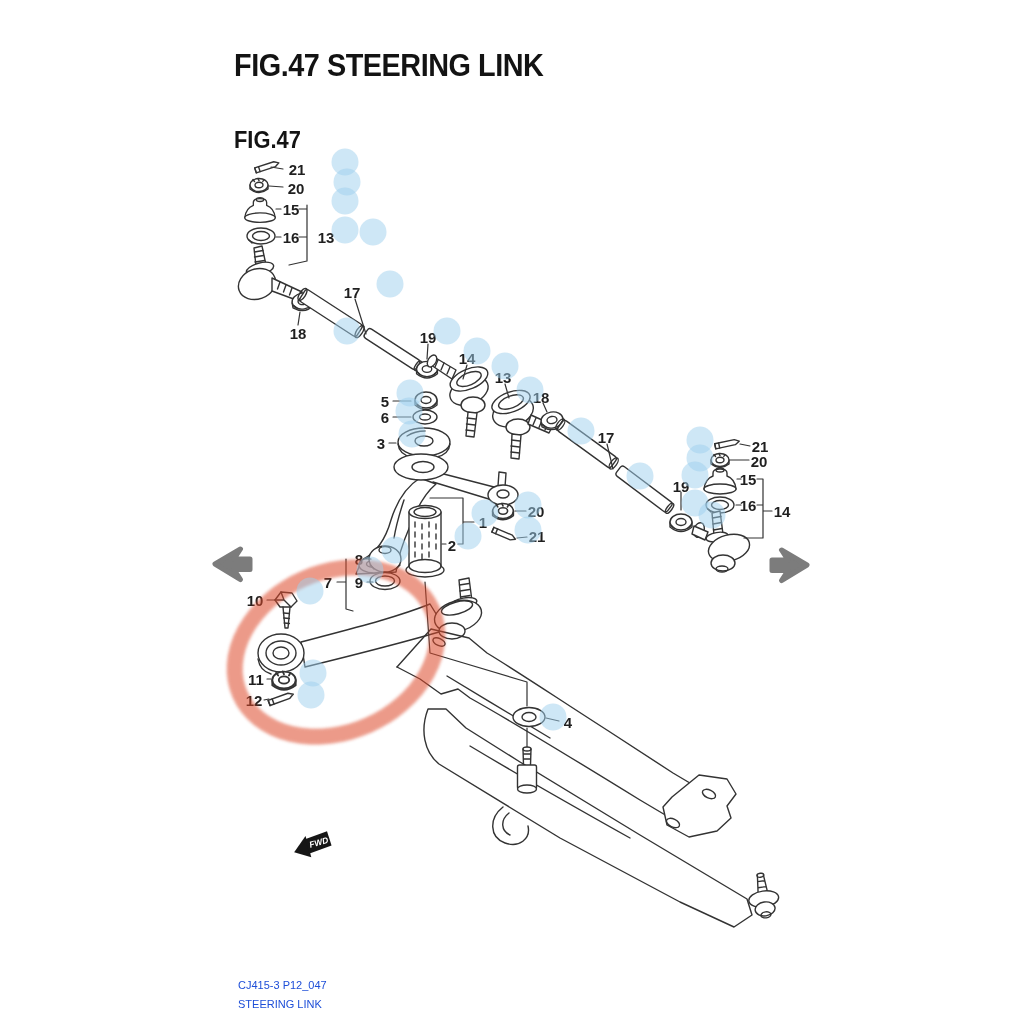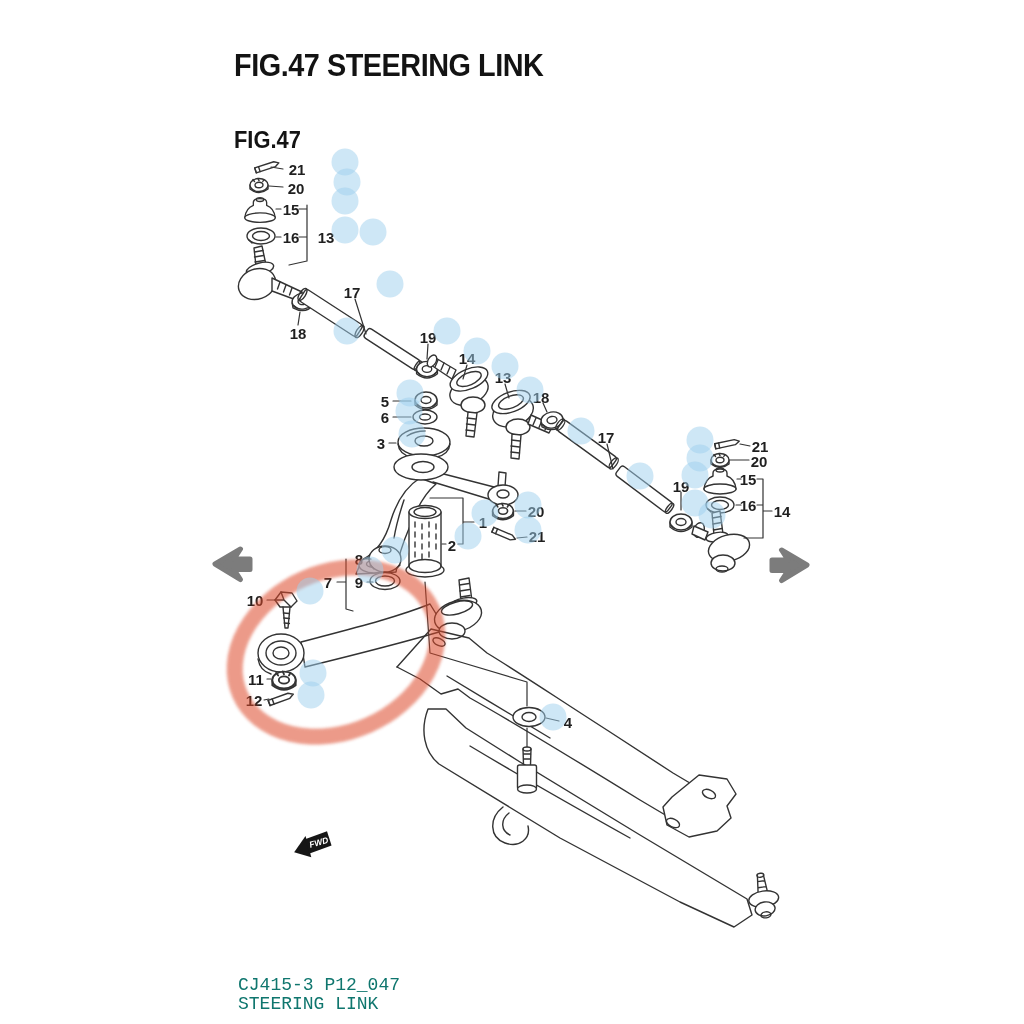--- a/index.html
+++ b/index.html
@@ -1,21 +1,21 @@
 <!DOCTYPE html>
 <html><head>
 <meta charset="utf-8">
 <style>
   html,body{margin:0;padding:0;background:#fff;width:1024px;height:1024px;overflow:hidden;}
   .page{position:relative;width:1024px;height:1024px;background:#fff;font-family:"Liberation Sans",sans-serif;margin-top:8px;}
   .title{position:absolute;left:234px;top:40px;font-size:31px;font-weight:700;color:#131313;
          letter-spacing:-0.5px;transform:scaleX(.93);transform-origin:left;white-space:nowrap;}
   .figlabel{position:absolute;left:234px;top:119px;font-size:23px;font-weight:700;color:#131313;
          transform:scaleX(.95);transform-origin:left;}
-  .footer{position:absolute;left:238px;top:968px;font-size:18px;color:#0f766e;line-height:19px;font-family:Liberation Mono, monospace;}
+  .footer{position:absolute;left:238px;top:968px;font-size:11px;color:#1d4ed8;line-height:19px;}
   svg.diagram{position:absolute;left:0;top:0;
       stroke:#333;stroke-width:1.4;fill:none;stroke-linecap:round;stroke-linejoin:round;}
   .pn{fill:#1f1f1f;stroke:none;font:600 15px "Liberation Sans",sans-serif;text-anchor:middle;}
   .fwdtext{fill:#fff;stroke:none;font:italic 700 8.5px "Liberation Sans",sans-serif;text-anchor:middle;}
   .leader{stroke:#333;stroke-width:1.2;}
   .navarrow{stroke:#7c7c7c;stroke-width:5;fill:#7c7c7c;cursor:pointer;}
   .solid{fill:#161616;stroke:none;}
 </style>
 </head>
 <body>

